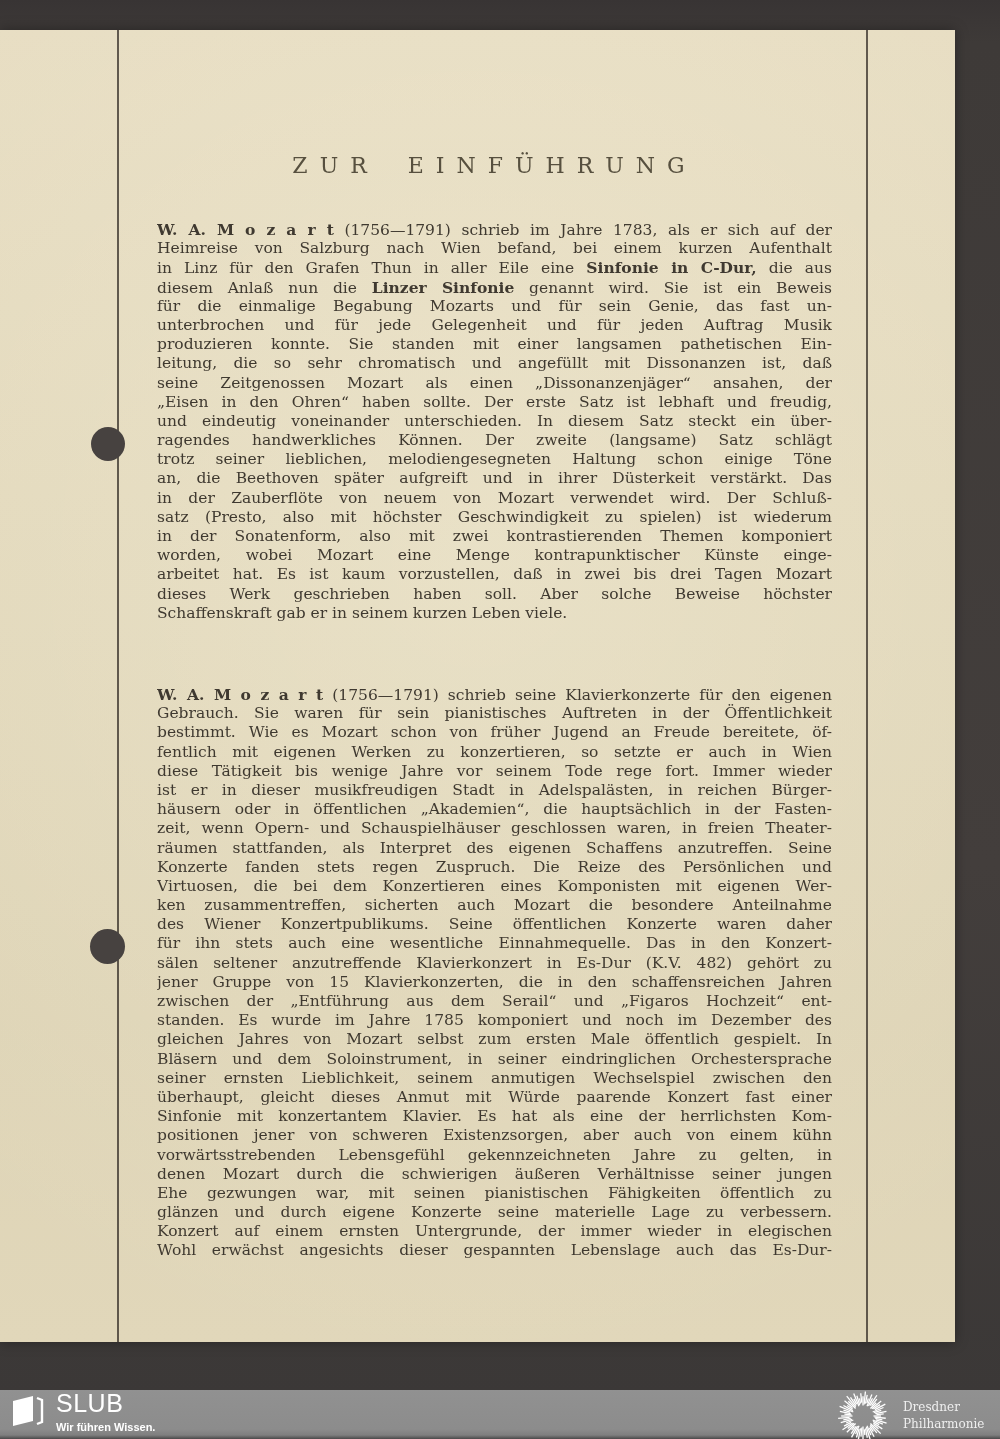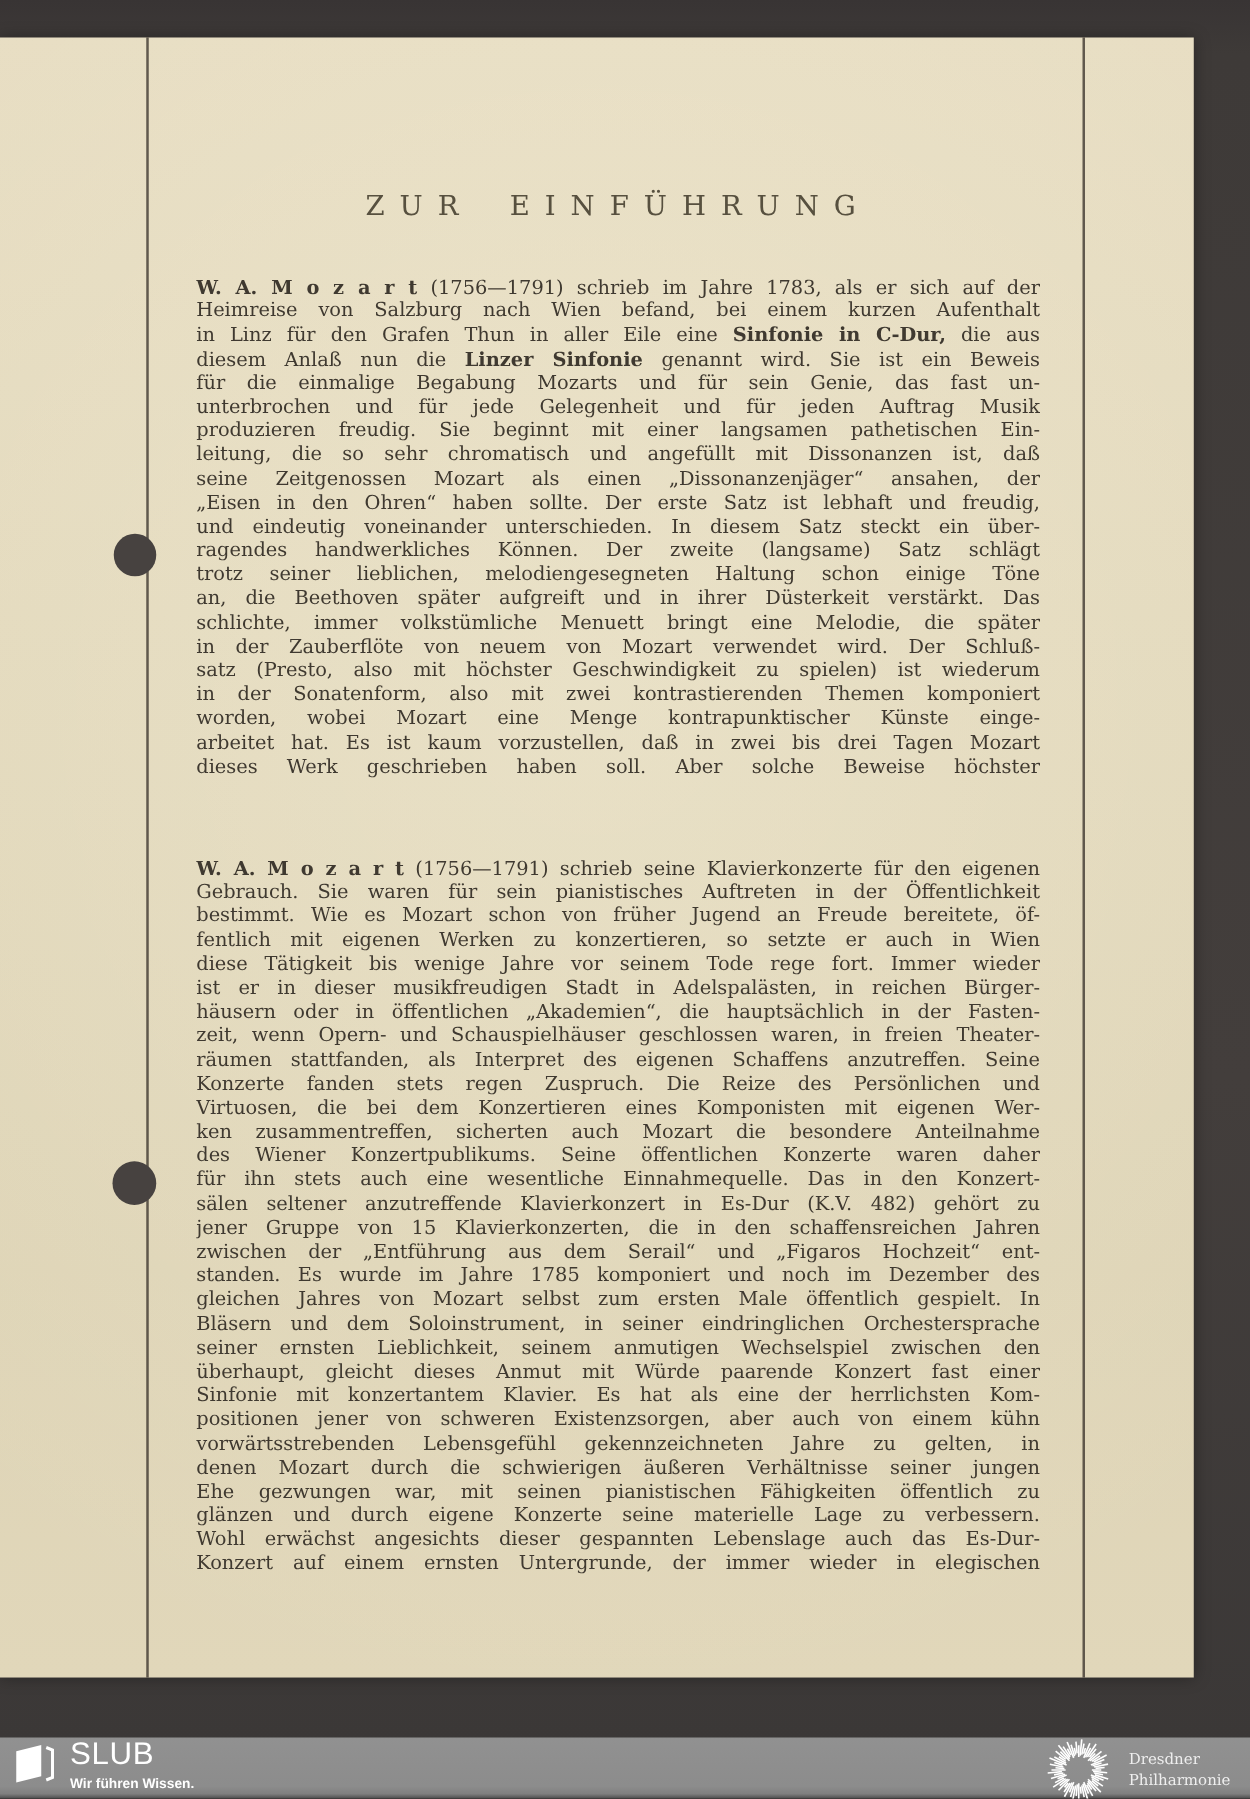--- a/index.html
+++ b/index.html
@@ -58,35 +58,35 @@
 
     <div class="textcol">
       <div class="title">ZUR EINFÜHRUNG</div>
       <div class="para p0">
           <div class="line"><span class="b">W. A. M o z a r t</span><span> (1756—1791) schrieb im Jahre 1783, als er sich auf der</span></div>
           <div class="line"><span>Heimreise von Salzburg nach Wien befand, bei einem kurzen Aufenthalt</span></div>
           <div class="line"><span>in Linz für den Grafen Thun in aller Eile eine </span><span class="b">Sinfonie in C-Dur,</span><span> die aus</span></div>
           <div class="line"><span>diesem Anlaß nun die </span><span class="b">Linzer Sinfonie</span><span> genannt wird. Sie ist ein Beweis</span></div>
           <div class="line"><span>für die einmalige Begabung Mozarts und für sein Genie, das fast un-</span></div>
           <div class="line"><span>unterbrochen und für jede Gelegenheit und für jeden Auftrag Musik</span></div>
-          <div class="line"><span>produzieren freudig. Sie beginnt mit einer langsamen pathetischen Ein-</span></div>
+          <div class="line"><span>produzieren konnte. Sie standen mit einer langsamen pathetischen Ein-</span></div>
           <div class="line"><span>leitung, die so sehr chromatisch und angefüllt mit Dissonanzen ist, daß</span></div>
           <div class="line"><span>seine Zeitgenossen Mozart als einen „Dissonanzenjäger“ ansahen, der</span></div>
           <div class="line"><span>„Eisen in den Ohren“ haben sollte. Der erste Satz ist lebhaft und freudig,</span></div>
           <div class="line"><span>und eindeutig voneinander unterschieden. In diesem Satz steckt ein über-</span></div>
           <div class="line"><span>ragendes handwerkliches Können. Der zweite (langsame) Satz schlägt</span></div>
           <div class="line"><span>trotz seiner lieblichen, melodiengesegneten Haltung schon einige Töne</span></div>
           <div class="line"><span>an, die Beethoven später aufgreift und in ihrer Düsterkeit verstärkt. Das</span></div>
-          <div class="line"><span>schlichte, immer volkstümliche Menuett bringt eine Melodie, die später</span></div>
           <div class="line"><span>in der Zauberflöte von neuem von Mozart verwendet wird. Der Schluß-</span></div>
           <div class="line"><span>satz (Presto, also mit höchster Geschwindigkeit zu spielen) ist wiederum</span></div>
           <div class="line"><span>in der Sonatenform, also mit zwei kontrastierenden Themen komponiert</span></div>
           <div class="line"><span>worden, wobei Mozart eine Menge kontrapunktischer Künste einge-</span></div>
           <div class="line"><span>arbeitet hat. Es ist kaum vorzustellen, daß in zwei bis drei Tagen Mozart</span></div>
           <div class="line"><span>dieses Werk geschrieben haben soll. Aber solche Beweise höchster</span></div>
+          <div class="line noj"><span>Schaffenskraft gab er in seinem kurzen Leben viele.</span></div>
         </div>
       <div class="para p1">
           <div class="line"><span class="b">W. A. M o z a r t</span><span> (1756—1791) schrieb seine Klavierkonzerte für den eigenen</span></div>
           <div class="line"><span>Gebrauch. Sie waren für sein pianistisches Auftreten in der Öffentlichkeit</span></div>
           <div class="line"><span>bestimmt. Wie es Mozart schon von früher Jugend an Freude bereitete, öf-</span></div>
           <div class="line"><span>fentlich mit eigenen Werken zu konzertieren, so setzte er auch in Wien</span></div>
           <div class="line"><span>diese Tätigkeit bis wenige Jahre vor seinem Tode rege fort. Immer wieder</span></div>
           <div class="line"><span>ist er in dieser musikfreudigen Stadt in Adelspalästen, in reichen Bürger-</span></div>
           <div class="line"><span>häusern oder in öffentlichen „Akademien“, die hauptsächlich in der Fasten-</span></div>
           <div class="line"><span>zeit, wenn Opern- und Schauspielhäuser geschlossen waren, in freien Theater-</span></div>
@@ -103,22 +103,22 @@
           <div class="line"><span>gleichen Jahres von Mozart selbst zum ersten Male öffentlich gespielt. In</span></div>
           <div class="line"><span>Bläsern und dem Soloinstrument, in seiner eindringlichen Orchestersprache</span></div>
           <div class="line"><span>seiner ernsten Lieblichkeit, seinem anmutigen Wechselspiel zwischen den</span></div>
           <div class="line"><span>überhaupt, gleicht dieses Anmut mit Würde paarende Konzert fast einer</span></div>
           <div class="line"><span>Sinfonie mit konzertantem Klavier. Es hat als eine der herrlichsten Kom-</span></div>
           <div class="line"><span>positionen jener von schweren Existenzsorgen, aber auch von einem kühn</span></div>
           <div class="line"><span>vorwärtsstrebenden Lebensgefühl gekennzeichneten Jahre zu gelten, in</span></div>
           <div class="line"><span>denen Mozart durch die schwierigen äußeren Verhältnisse seiner jungen</span></div>
           <div class="line"><span>Ehe gezwungen war, mit seinen pianistischen Fähigkeiten öffentlich zu</span></div>
           <div class="line"><span>glänzen und durch eigene Konzerte seine materielle Lage zu verbessern.</span></div>
+          <div class="line"><span>Konzert auf einem ernsten Untergrunde, der immer wieder in elegischen</span></div>
           <div class="line"><span>Wohl erwächst angesichts dieser gespannten Lebenslage auch das Es-Dur-</span></div>
-          <div class="line"><span>Konzert auf einem ernsten Untergrunde, der immer wieder in elegischen</span></div>
         </div>
     </div>
   </div>
 
   <div class="footer">
 
     <div class="slub">
       <svg class="slub-icon" width="34" height="36" viewBox="0 0 34 36">
         <path d="M2 8 L22 3 L22 28 L2 33 Z" fill="#ffffff"></path>
         <path d="M26 5 L31 7 L31 29 L26 31" fill="none" stroke="#ffffff" stroke-width="2.4"></path>

